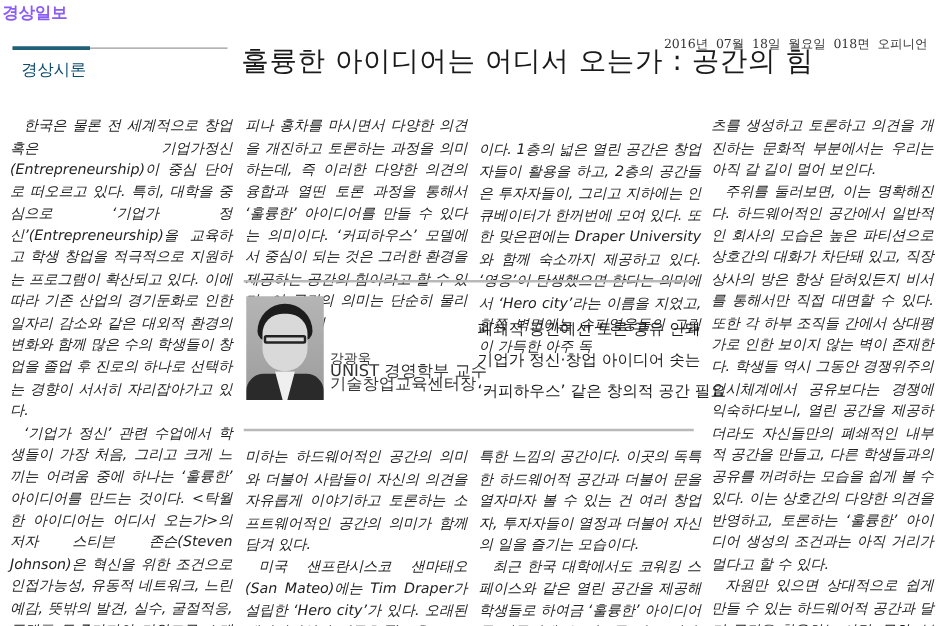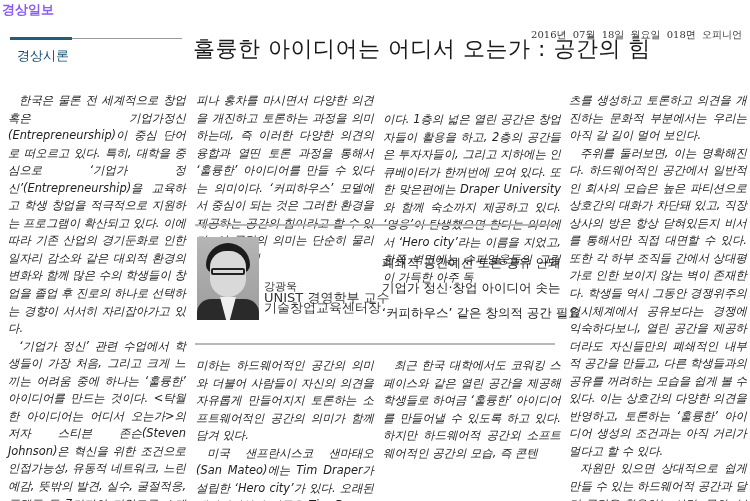--- a/index.html
+++ b/index.html
@@ -127,19 +127,20 @@
   <div class="title">기술창업교육센터장</div>
 </div>
 
 <div class="pullquote">
   <div>폐쇄적 공간에선 토론·공유 안돼</div>
   <div>기업가 정신·창업 아이디어 솟는</div>
   <div>‘커피하우스’ 같은 창의적 공간 필요</div>
 </div>
 
 <div class="col" style="left:196px; top:357px;">
-  <p class="cont">미하는 하드웨어적인 공간의 의미와 더불어 사람들이 자신의 의견을 자유롭게 만들어지지 토론하는 소프트웨어적인 공간의 의미가 함께 담겨 있다.</p>
+  <p class="cont">미하는 하드웨어적인 공간의 의미와 더불어 사람들이 자신의 의견을 자유롭게 이야기하고 토론하는 소프트웨어적인 공간의 의미가 함께 담겨 있다.</p>
   <p>미국 샌프란시스코 샌마태오(San Mateo)에는 Tim Draper가 설립한 ‘Hero city’가 있다. 오래된 백화점이었던 건물을 Tim Draper가 매입해 조성한 이 곳은 창업과 관련된 생태계가 집적화돼 있는 공간</p>
 </div>
 
 <div class="col" style="left:383px; top:357px;">
+  <p class="cont">특한 느낌의 공간이다. 이곳의 독특한 하드웨어적 공간과 더불어 문을 열자마자 볼 수 있는 건 여러 창업자, 투자자들이 열정과 더불어 자신의 일을 즐기는 모습이다.</p>
   <p>최근 한국 대학에서도 코워킹 스페이스와 같은 열린 공간을 제공해 학생들로 하여금 ‘훌륭한’ 아이디어를 만들어낼 수 있도록 하고 있다. 하지만 하드웨어적 공간외 소프트웨어적인 공간의 모습, 즉 콘텐</p>
 </div>
 
 </body></html>

